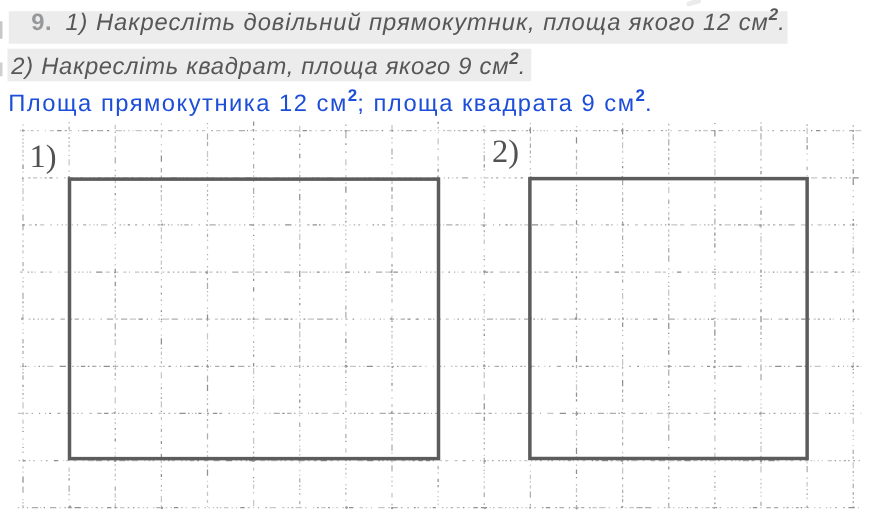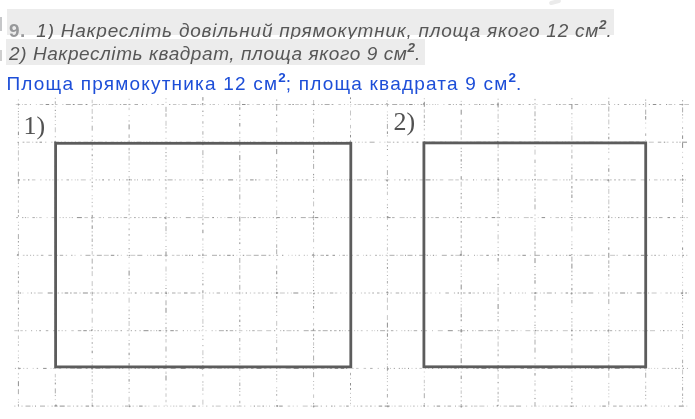--- a/index.html
+++ b/index.html
@@ -11,21 +11,21 @@
 </style>
 </head>
 <body>
 
 <div style="position:absolute;left:0px;top:17px;width:2px;height:14px;background:#c6c7c9;"></div>
 
 <div style="position:absolute;left:0px;top:50px;width:2px;height:11px;background:#cfcfcf;"></div>
 
 <div style="position:absolute;left:549px;top:0px;width:12px;height:4px;background:#ebebeb;border-radius:2px;transform:rotate(-15deg);"></div>
 
-<div class="hl" id="l1" style="left:7px;top:9px;height:25.5px;line-height:43px;padding-left:2px;padding-right:1px;">
+<div class="hl" id="l1" style="left:7px;top:9px;height:25.5px;line-height:20px;padding-left:18px;padding-right:1px;">
 <b id="n9" style="color:#97989a;letter-spacing:0.5px;">9.</b><span style="display:inline-block;width:10.5px;"></span><i id="t1" style="letter-spacing:0.76px;">1) Накресліть довільний прямокутник, площа якого 12&nbsp;см<sup class="sq">2</sup>.</i>
 </div>
 
 <div class="hl" id="l2" style="left:6px;top:39px;height:25.5px;line-height:29.8px;padding-left:3px;padding-right:4px;">
 <i id="t2" style="letter-spacing:0.58px;">2) Накресліть квадрат, площа якого 9&nbsp;см<sup class="sq">2</sup>.</i>
 </div>
 
 <div id="l3" style="position:absolute;left:6.5px;top:69px;font-size:19px;color:#1d4ed8;white-space:nowrap;line-height:30.8px;">
 <span id="t3" style="letter-spacing:1.2px;">Площа прямокутника 12&nbsp;см<sup class="sq">2</sup>; площа квадрата 9&nbsp;см<sup class="sq">2</sup>.</span>
 </div>

